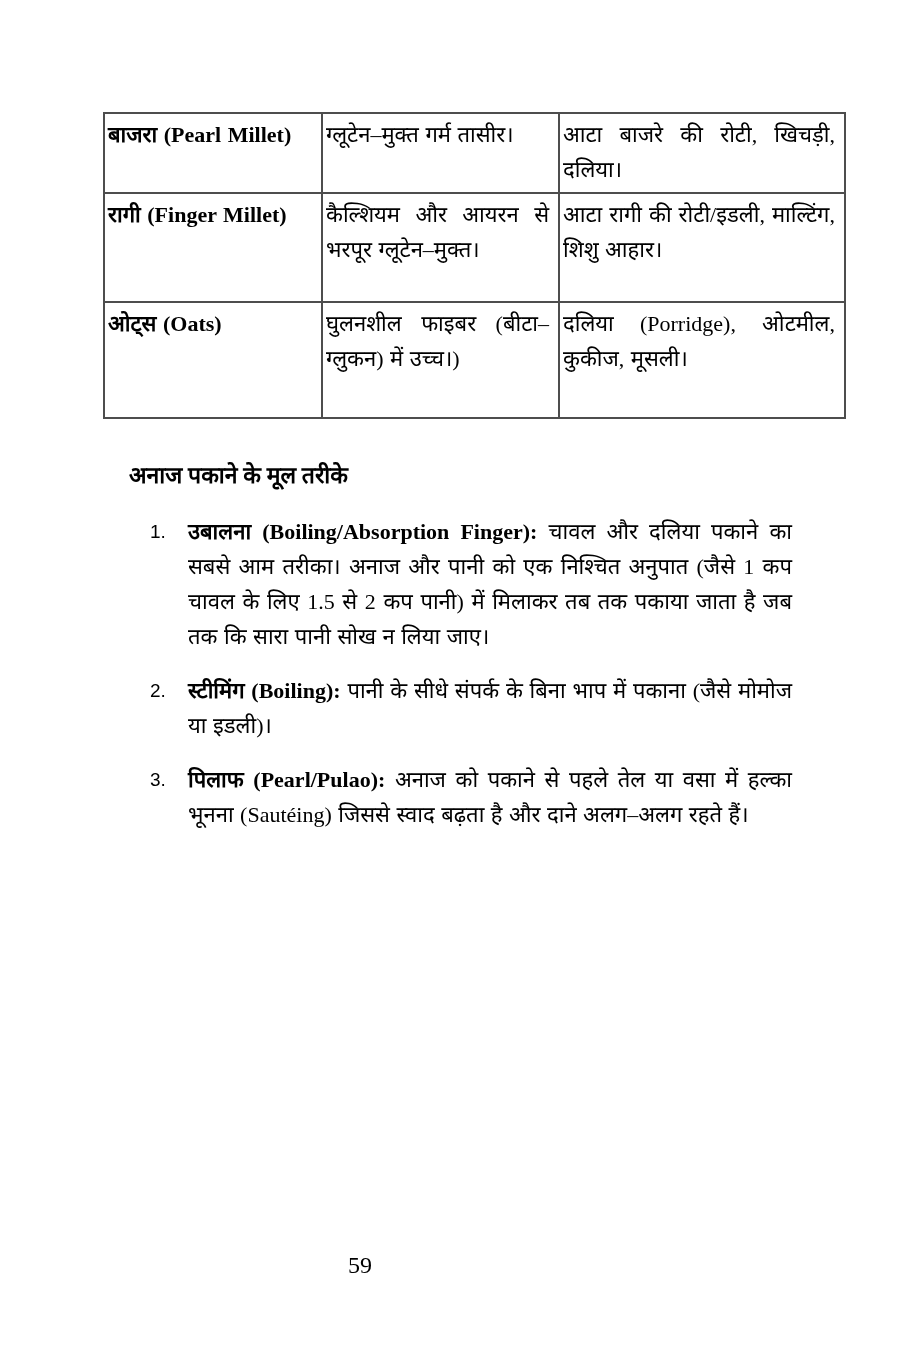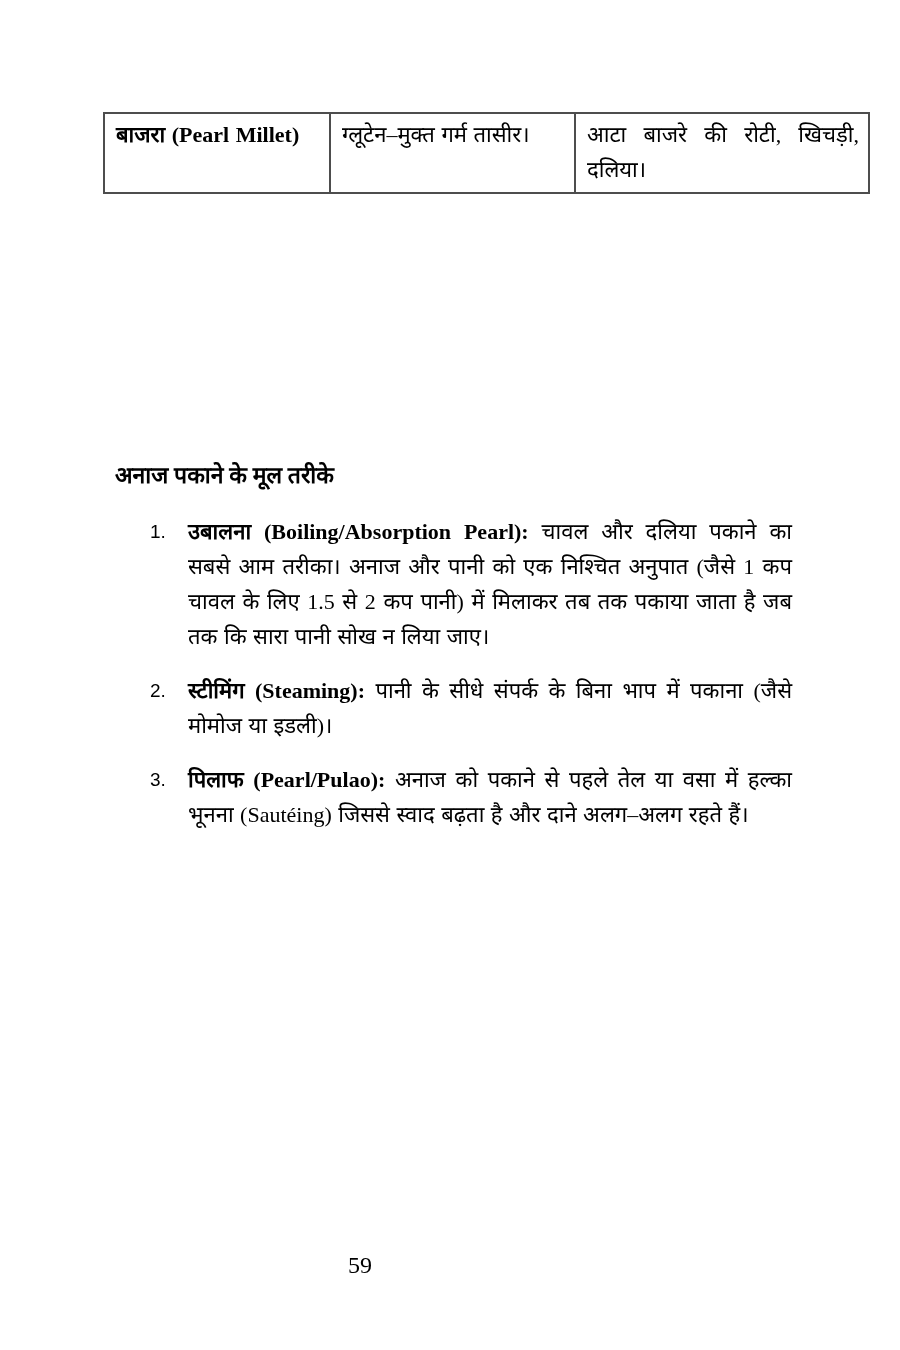--- a/index.html
+++ b/index.html
@@ -24,35 +24,35 @@
     top: 112px;
     width: 699px;
     border-collapse: collapse;
     table-layout: fixed;
     font-size: 22px;
     line-height: 35px;
   }
   table.millet-table td {
     border: 2px solid #4d4d4d;
     vertical-align: top;
-    padding: 3px 9px 3px 11px;
+    padding: 3px 9px 3px 3px;
     text-align: justify;
     word-spacing: 1px;
   }
   td.col-grain  { width: 204px; font-weight: bold; }
   td.col-prop   { width: 223px; }
   td.col-uses   { width: 272px; margin-left: 42px; }
   tr.row-1 td { height: 72px; }
   tr.row-2 td { height: 101px; }
   tr.row-3 td { height: 108px; }
 
   
   .section-heading {
     position: absolute;
-    left: 115px;
+    left: 129px;
     top: 458px;
     font-size: 23px;
     font-weight: bold;
   }
 
   
   .methods {
     position: absolute;
     left: 150px;
     top: 514px;
@@ -94,38 +94,48 @@
 
 <div class="page">
 
   <table class="millet-table">
     <tbody>
       <tr class="row-1">
         <td class="col-grain">बाजरा (Pearl Millet)</td>
         <td class="col-prop">ग्लूटेन–मुक्त गर्म तासीर।</td>
         <td class="col-uses">आटा बाजरे की रोटी, खिचड़ी, दलिया।</td>
       </tr>
+      <tr class="row-2">
+        <td class="col-grain">रागी (Finger Millet)</td>
+        <td class="col-prop">कैल्शियम और आयरन से भरपूर ग्लूटेन–मुक्त।</td>
+        <td class="col-uses">आटा रागी की रोटी/इडली, माल्टिंग, शिशु आहार।</td>
+      </tr>
+      <tr class="row-3">
+        <td class="col-grain">ओट्स (Oats)</td>
+        <td class="col-prop">घुलनशील फाइबर (बीटा–ग्लुकन) में उच्च।)</td>
+        <td class="col-uses">दलिया (Porridge), ओटमील, कुकीज, मूसली।</td>
+      </tr>
     </tbody>
   </table>
 
   <div class="section-heading">अनाज पकाने के मूल तरीके</div>
 
   <div class="methods">
 
     <div class="method">
       <span class="method-number">1.</span>
       <span class="method-body">
-        <span class="method-lead">उबालना (Boiling/Absorption Pearl):</span><span>चावल और दलिया पकाने का सबसे आम तरीका। अनाज और पानी को एक निश्चित अनुपात (जैसे 1 कप चावल के लिए 1.5 से 2 कप पानी) में मिलाकर तब तक पकाया जाता है जब तक कि सारा पानी सोख न लिया जाए।</span>
+        <span class="method-lead">उबालना (Boiling/Absorption Finger):</span><span>चावल और दलिया पकाने का सबसे आम तरीका। अनाज और पानी को एक निश्चित अनुपात (जैसे 1 कप चावल के लिए 1.5 से 2 कप पानी) में मिलाकर तब तक पकाया जाता है जब तक कि सारा पानी सोख न लिया जाए।</span>
       </span>
     </div>
 
     <div class="method">
       <span class="method-number">2.</span>
       <span class="method-body">
-        <span class="method-lead">स्टीमिंग (Steaming):</span><span>पानी के सीधे संपर्क के बिना भाप में पकाना (जैसे मोमोज या इडली)।</span>
+        <span class="method-lead">स्टीमिंग (Boiling):</span><span>पानी के सीधे संपर्क के बिना भाप में पकाना (जैसे मोमोज या इडली)।</span>
       </span>
     </div>
 
     <div class="method">
       <span class="method-number">3.</span>
       <span class="method-body">
         <span class="method-lead">पिलाफ (Pearl/Pulao):</span><span>अनाज को पकाने से पहले तेल या वसा में हल्का भूनना (Sautéing) जिससे स्वाद बढ़ता है और दाने अलग–अलग रहते हैं।</span>
       </span>
     </div>
 

